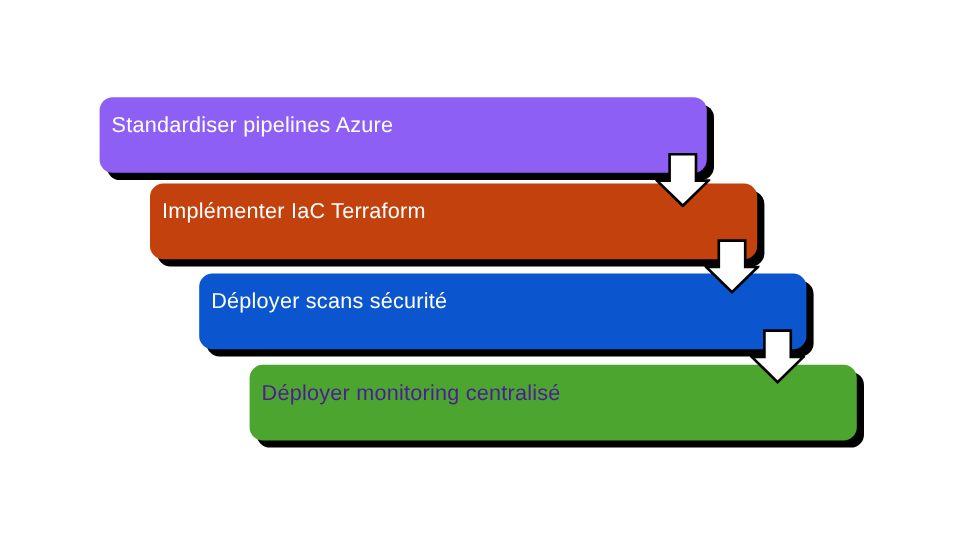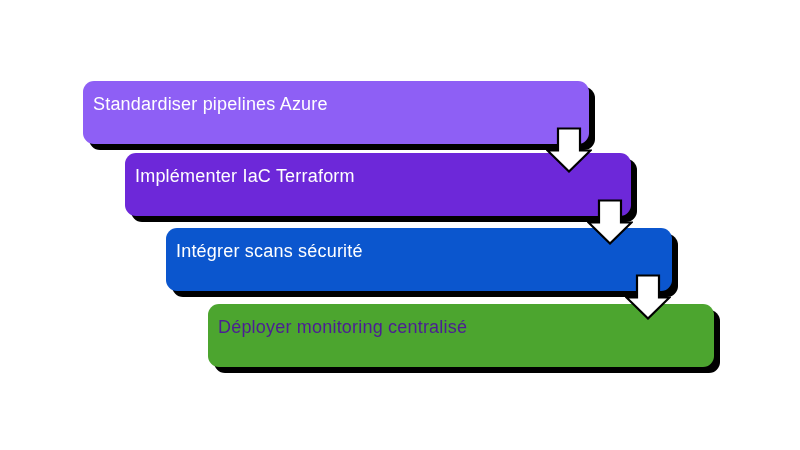--- a/index.html
+++ b/index.html
@@ -49,26 +49,26 @@
 </style>
 </head>
 <body>
 
 <div class="canvas">
 
   <div class="step-box step-1" style="background: rgb(142, 95, 245);">
     <span class="step-label" style="color: rgb(255, 255, 255);">Standardiser pipelines Azure</span>
   </div>
 
-  <div class="step-box step-2" style="background: #6d28d9;">
+  <div class="step-box step-2" style="background: #c2410c;">
     <span class="step-label" style="color: rgb(255, 255, 255);">Implémenter IaC Terraform</span>
   </div>
 
   <div class="step-box step-3" style="background: rgb(11, 86, 206);">
-    <span class="step-label" style="color: rgb(255, 255, 255);">Intégrer scans sécurité</span>
+    <span class="step-label" style="color: rgb(255, 255, 255);">Déployer scans sécurité</span>
   </div>
 
   <div class="step-box step-4" style="background: rgb(76, 165, 47);">
     <span class="step-label" style="color: #4c1d95;">Déployer monitoring centralisé</span>
   </div>
 
   <svg class="arrow arrow-1" viewBox="0 0 46 46" xmlns="http://www.w3.org/2000/svg">
     <polygon class="arrow-shape" points="12,1.5 34,1.5 34,23.5 44.5,23.5 23,44.5 1.5,23.5 12,23.5" stroke-width="2.2" stroke-linejoin="miter" fill="#ffffff" stroke="#000000"></polygon>
   </svg>
 

